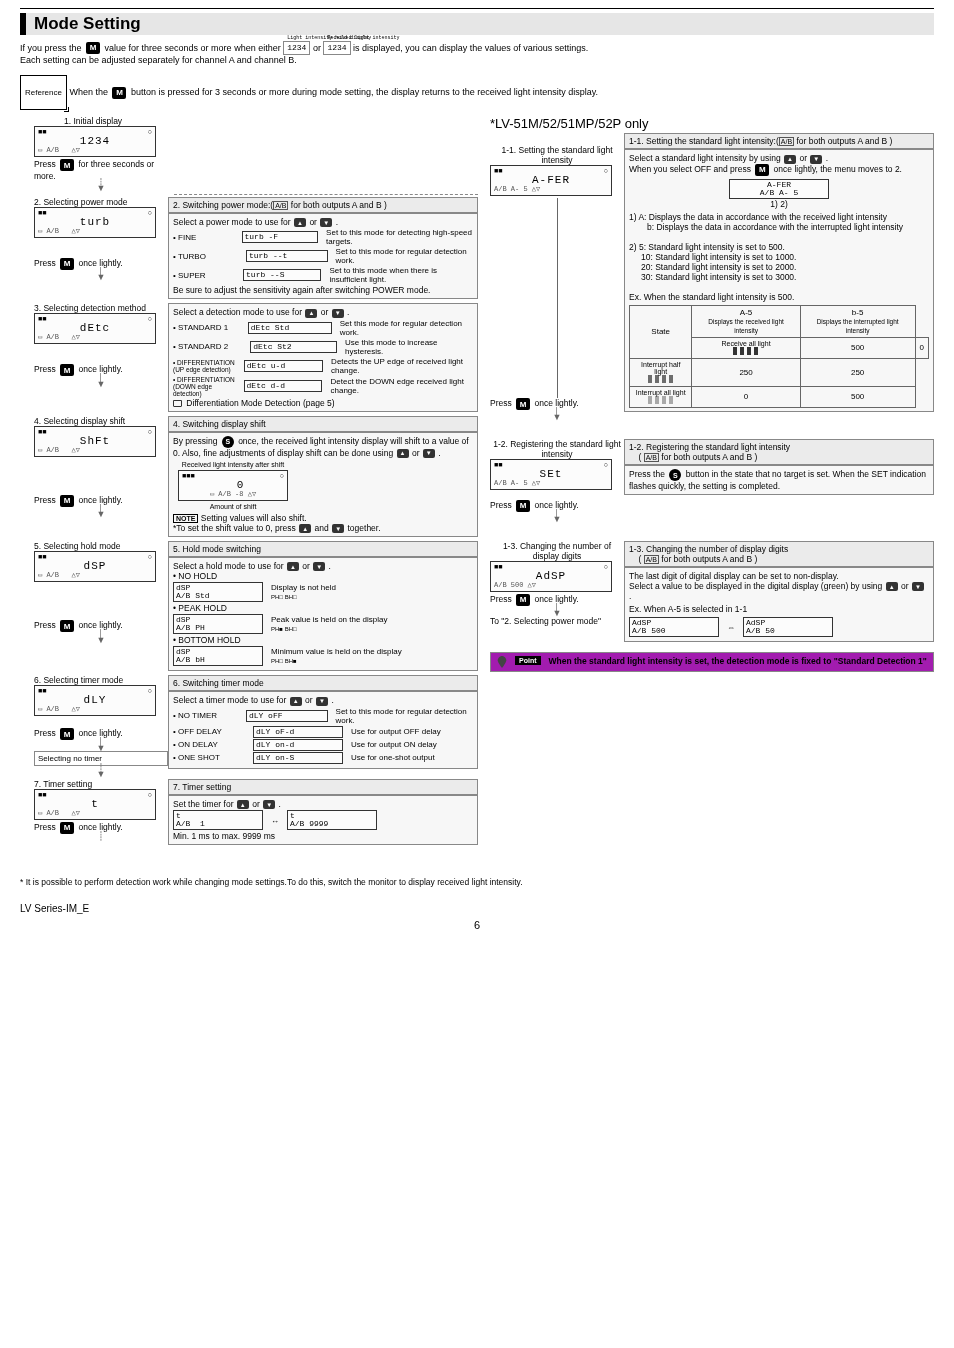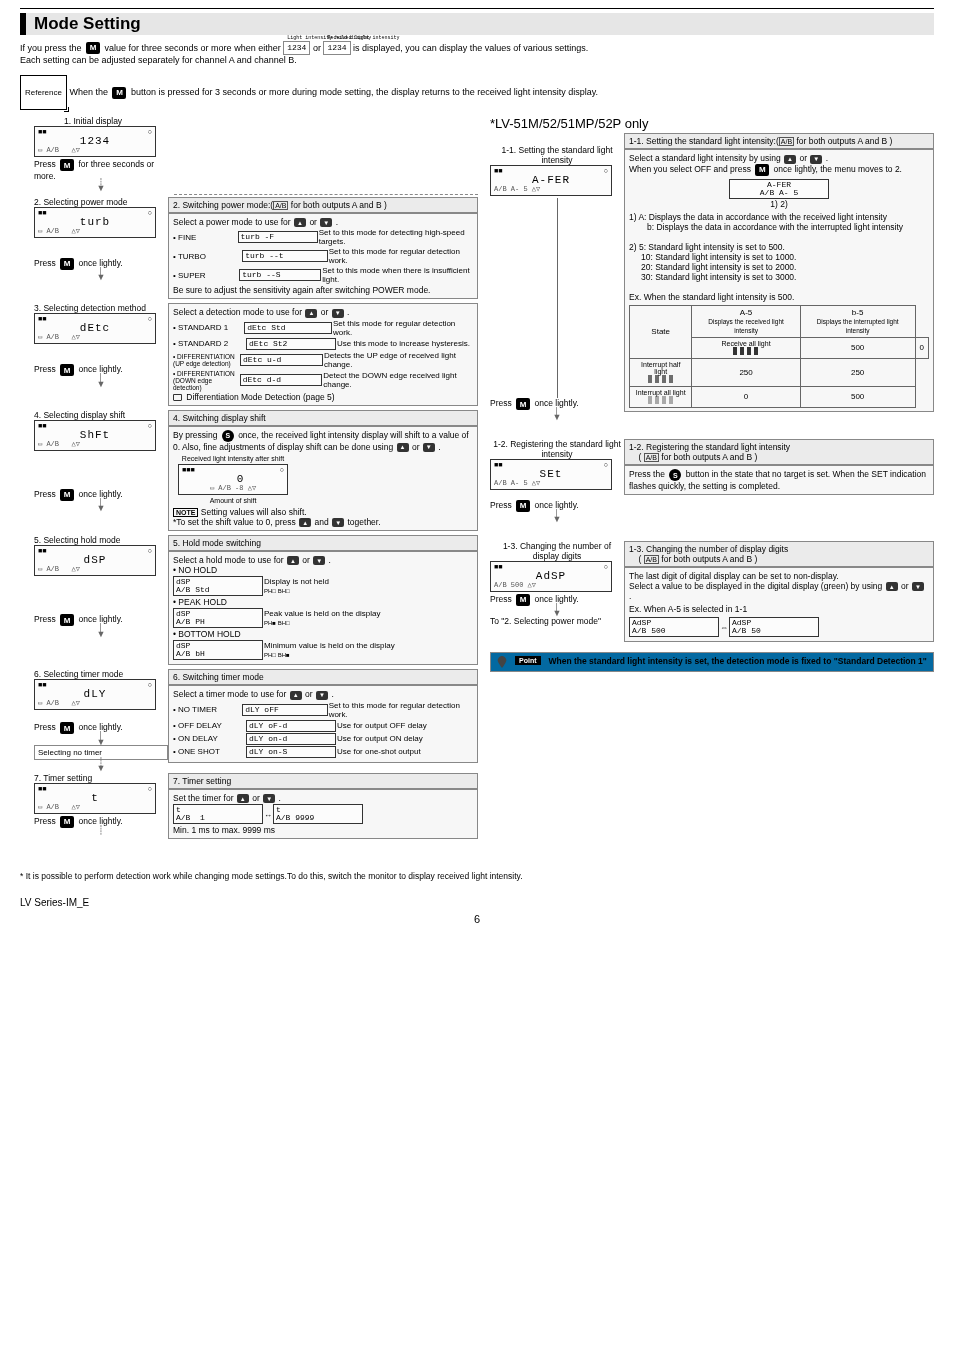--- a/index.html
+++ b/index.html
@@ -23,24 +23,24 @@
   .step-left { width:134px; flex-shrink:0; font-size:8.5px; }
   .step-right { flex:1; font-size:8.5px; }
   .lcd { border:1px solid #333; width:122px; padding:2px 3px; font-family:'Courier New',monospace; font-size:9px; line-height:1; background:#fcfcfc; margin-bottom:2px; }
   .lcd .r1 { display:flex; justify-content:space-between; font-size:7px;}
   .lcd .r2 { font-size:11px; letter-spacing:1px; text-align:center;}
   .lcd .r3 { font-size:7px; color:#555;}
   .lcd-sm { border:1px solid #333; width:90px; padding:1px 2px; font-family:'Courier New',monospace; font-size:8px; line-height:1; background:#fcfcfc; display:inline-block; vertical-align:middle;}
   .grey-box { border:1px solid #888; background:#f7f7f7; padding:3px 4px; margin-bottom:2px; }
   .grey-header { border:1px solid #888; background:#ebebeb; padding:2px 4px; font-size:8.5px; }
   .arrow-down { text-align:center; padding:0; line-height:0.6; color:#666; font-size:9px; width:134px;}
-  .sub-row { display:flex; align-items:center; gap:1px; margin:1px 0; font-size:8px;}
+  .sub-row { display:flex; align-items:center; gap:8px; margin:1px 0; font-size:8px;}
   .sub-row .label { width:72px; font-size:8px; }
   .note-box { border:1px solid #000; padding:0 2px; font-size:7px; font-weight:bold; display:inline-block;}
-  .point-bar { background:#0369a1; border:1px solid #888; padding:3px 6px; display:flex; align-items:flex-start; gap:8px; font-size:8.5px; margin-top:8px;}
+  .point-bar { background:#a21caf; border:1px solid #888; padding:3px 6px; display:flex; align-items:flex-start; gap:8px; font-size:8.5px; margin-top:8px;}
   .point-label { background:#000; color:#fff; font-size:7px; padding:1px 4px; font-weight:bold;}
   .point-icon{width:10px;height:12px;}
   .point-icon svg{width:10px;height:12px;}
   .tbl { border-collapse:collapse; width:100%; font-size:8px;}
   .tbl td,.tbl th { border:1px solid #666; padding:2px 4px; text-align:center;}
   .tbl th { font-weight:normal; }
   .dash { border-top:1px dashed #888; margin:2px 0; }
   .footer-note { font-size:8.5px; margin-top:8px;}
   .pgnum { text-align:center; font-size:11px; margin-top:16px;}
   .series { font-size:10px; float:left;}

